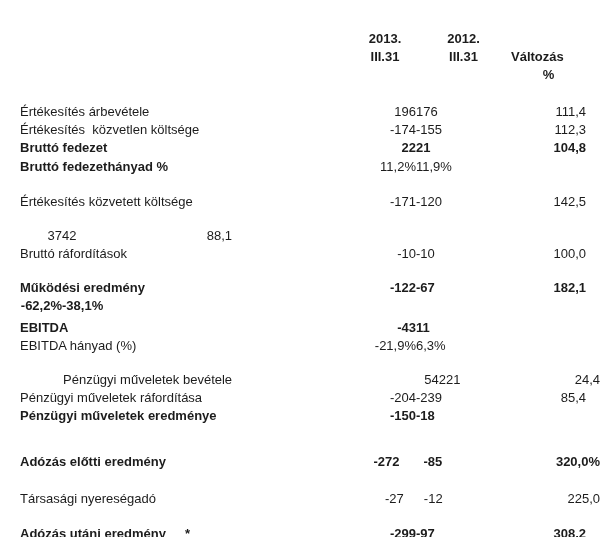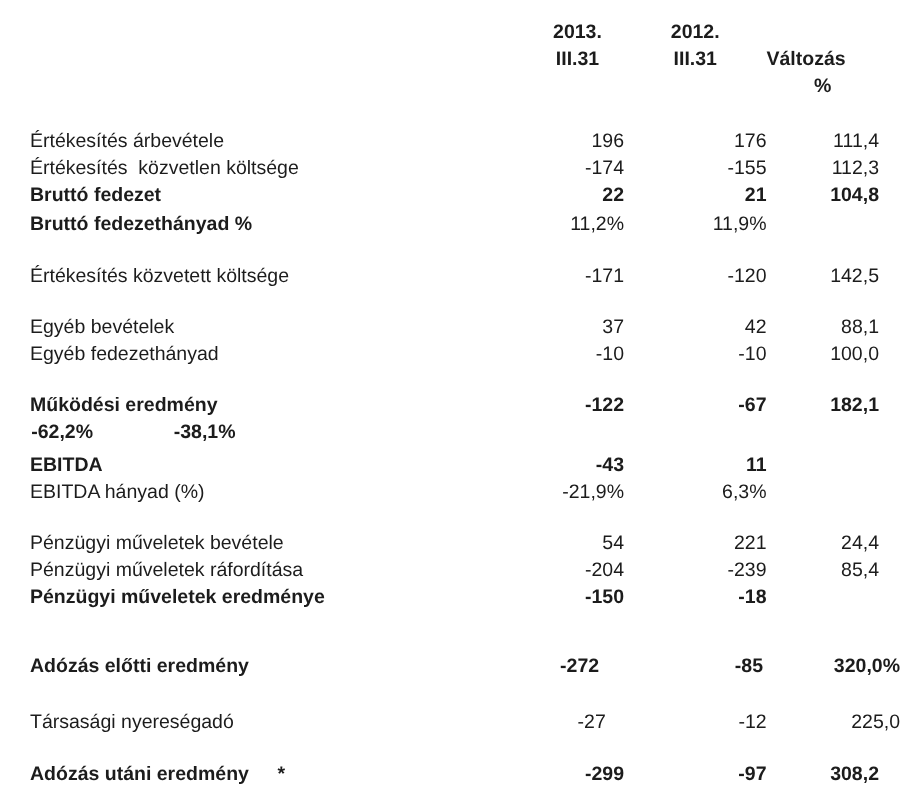--- a/index.html
+++ b/index.html
@@ -22,28 +22,28 @@
     align-items: baseline;
   }
   .cell-label {
     width: 354px;
     padding-left: 20px;
     white-space: pre;
     position: relative;
     box-sizing: border-box;
   }
   .cell-v1 { width: 62px; text-align: right; white-space: pre; }
-  .cell-v2 { width: 95px; text-align: right; white-space: pre; }
+  .cell-v2 { width: 95px; white-space: pre; }
   .cell-v3 { width: 75px; text-align: right; white-space: pre; }
   .hc1 { width: 62px; text-align: center; }
   .hc2 { width: 95px; text-align: center; }
   .hc3r { width: 75px; }
   .hc3c { width: 75px; text-align: center; }
   .table-header {
-    padding-top: 12px;
+    padding-top: 30px;
     font-weight: bold;
     margin-bottom: 19px;
   }
   .bold-all { font-weight: bold; }
   .bold-label .cell-label { font-weight: bold; }
   .bold-values .cell-v1,
   .bold-values .cell-v2,
   .bold-values .cell-v3 { font-weight: bold; }
   .note-star {
     position: absolute;
@@ -104,27 +104,26 @@
       <div class="cell-v2">11,9%</div>
       <div class="cell-v3"></div>
     </div>
       <div class="row" style="margin-top: 17px;">
       <div class="cell-label"><span class="label-text">Értékesítés közvetett költsége</span></div>
       <div class="cell-v1">-171</div>
       <div class="cell-v2">-120</div>
       <div class="cell-v3">142,5</div>
     </div>
       <div class="row" style="margin-top: 16px;">
-      <div class="cell-label"><span class="label-text">Egyéb bevételek</span></div>
       <div class="cell-v1">37</div>
       <div class="cell-v2">42</div>
       <div class="cell-v3">88,1</div>
     </div>
       <div class="row">
-      <div class="cell-label"><span class="label-text">Egyéb fedezethányad</span></div>
+      <div class="cell-label"><span class="label-text">Bruttó ráfordítások</span></div>
       <div class="cell-v1">-10</div>
       <div class="cell-v2">-10</div>
       <div class="cell-v3">100,0</div>
     </div>
       <div class="row bold-all" style="margin-top: 16px;">
       <div class="cell-label"><span class="label-text">Működési eredmény</span></div>
       <div class="cell-v1">-122</div>
       <div class="cell-v2">-67</div>
       <div class="cell-v3">182,1</div>
     </div>
@@ -138,21 +137,21 @@
       <div class="cell-v1">-43</div>
       <div class="cell-v2">11</div>
       <div class="cell-v3"></div>
     </div>
       <div class="row">
       <div class="cell-label"><span class="label-text">EBITDA hányad (%)</span></div>
       <div class="cell-v1">-21,9%</div>
       <div class="cell-v2">6,3%</div>
       <div class="cell-v3"></div>
     </div>
-      <div class="row" style="margin-top: 16px;">
+      <div class="row" style="margin-top: 16px; margin-left: 43px;">
       <div class="cell-label"><span class="label-text">Pénzügyi műveletek bevétele</span></div>
       <div class="cell-v1">54</div>
       <div class="cell-v2">221</div>
       <div class="cell-v3">24,4</div>
     </div>
       <div class="row">
       <div class="cell-label"><span class="label-text">Pénzügyi műveletek ráfordítása</span></div>
       <div class="cell-v1">-204</div>
       <div class="cell-v2">-239</div>
       <div class="cell-v3">85,4</div>

